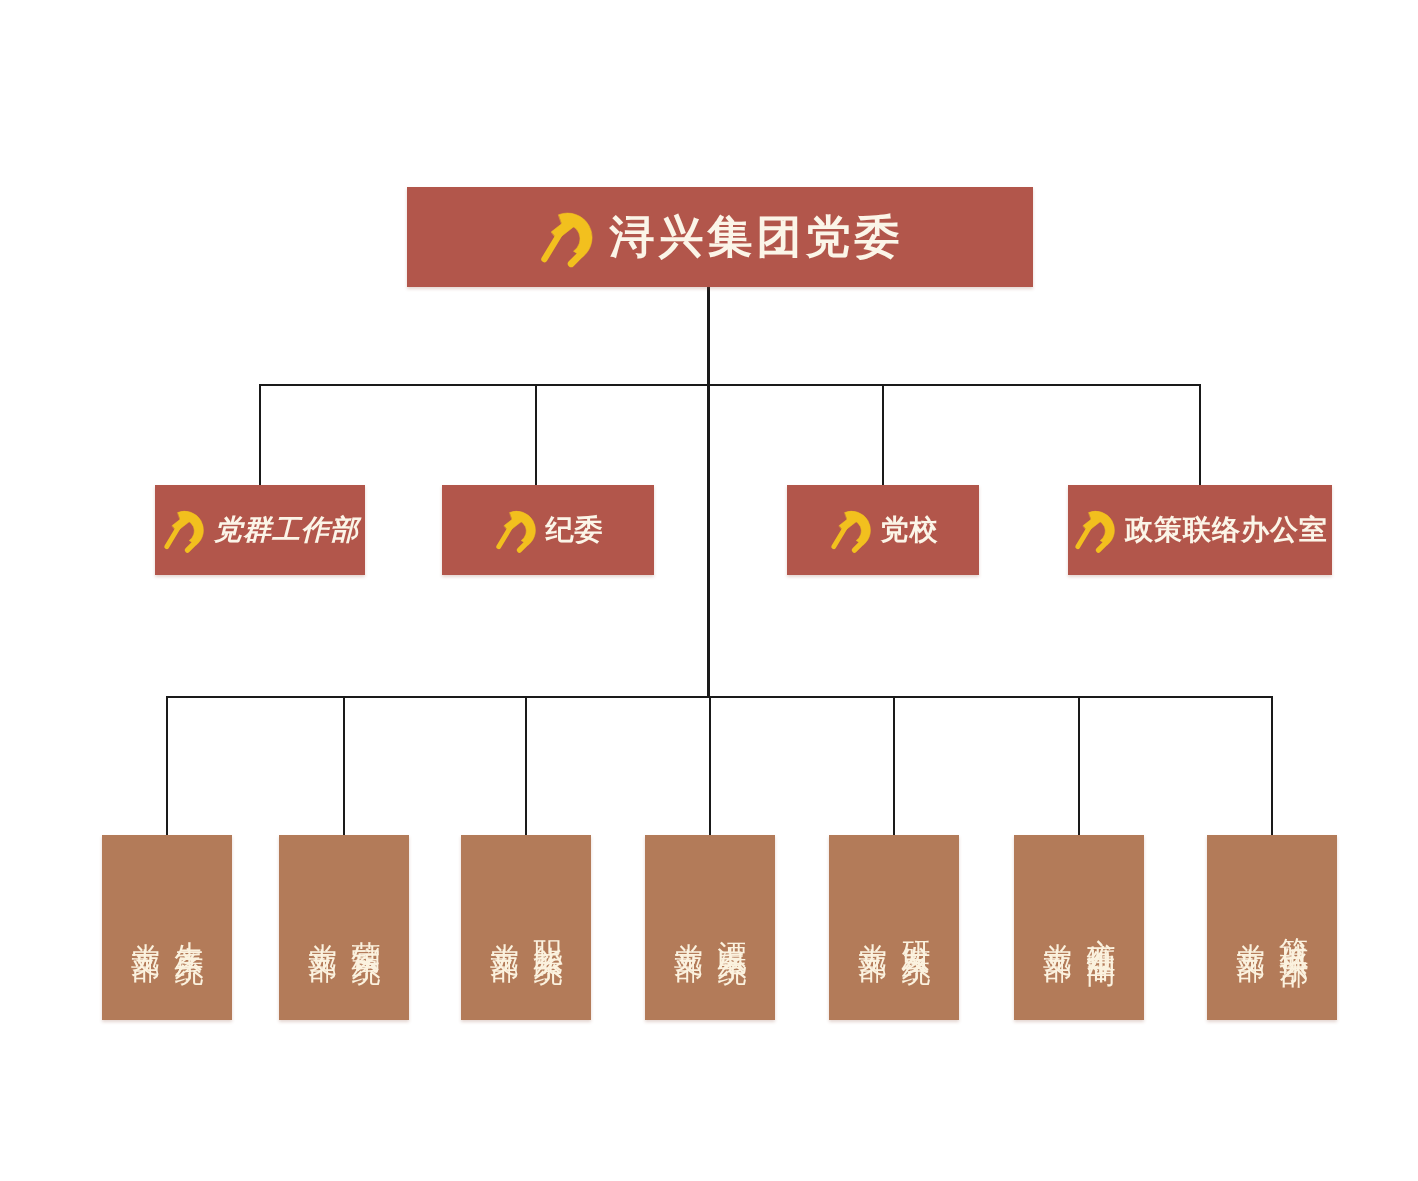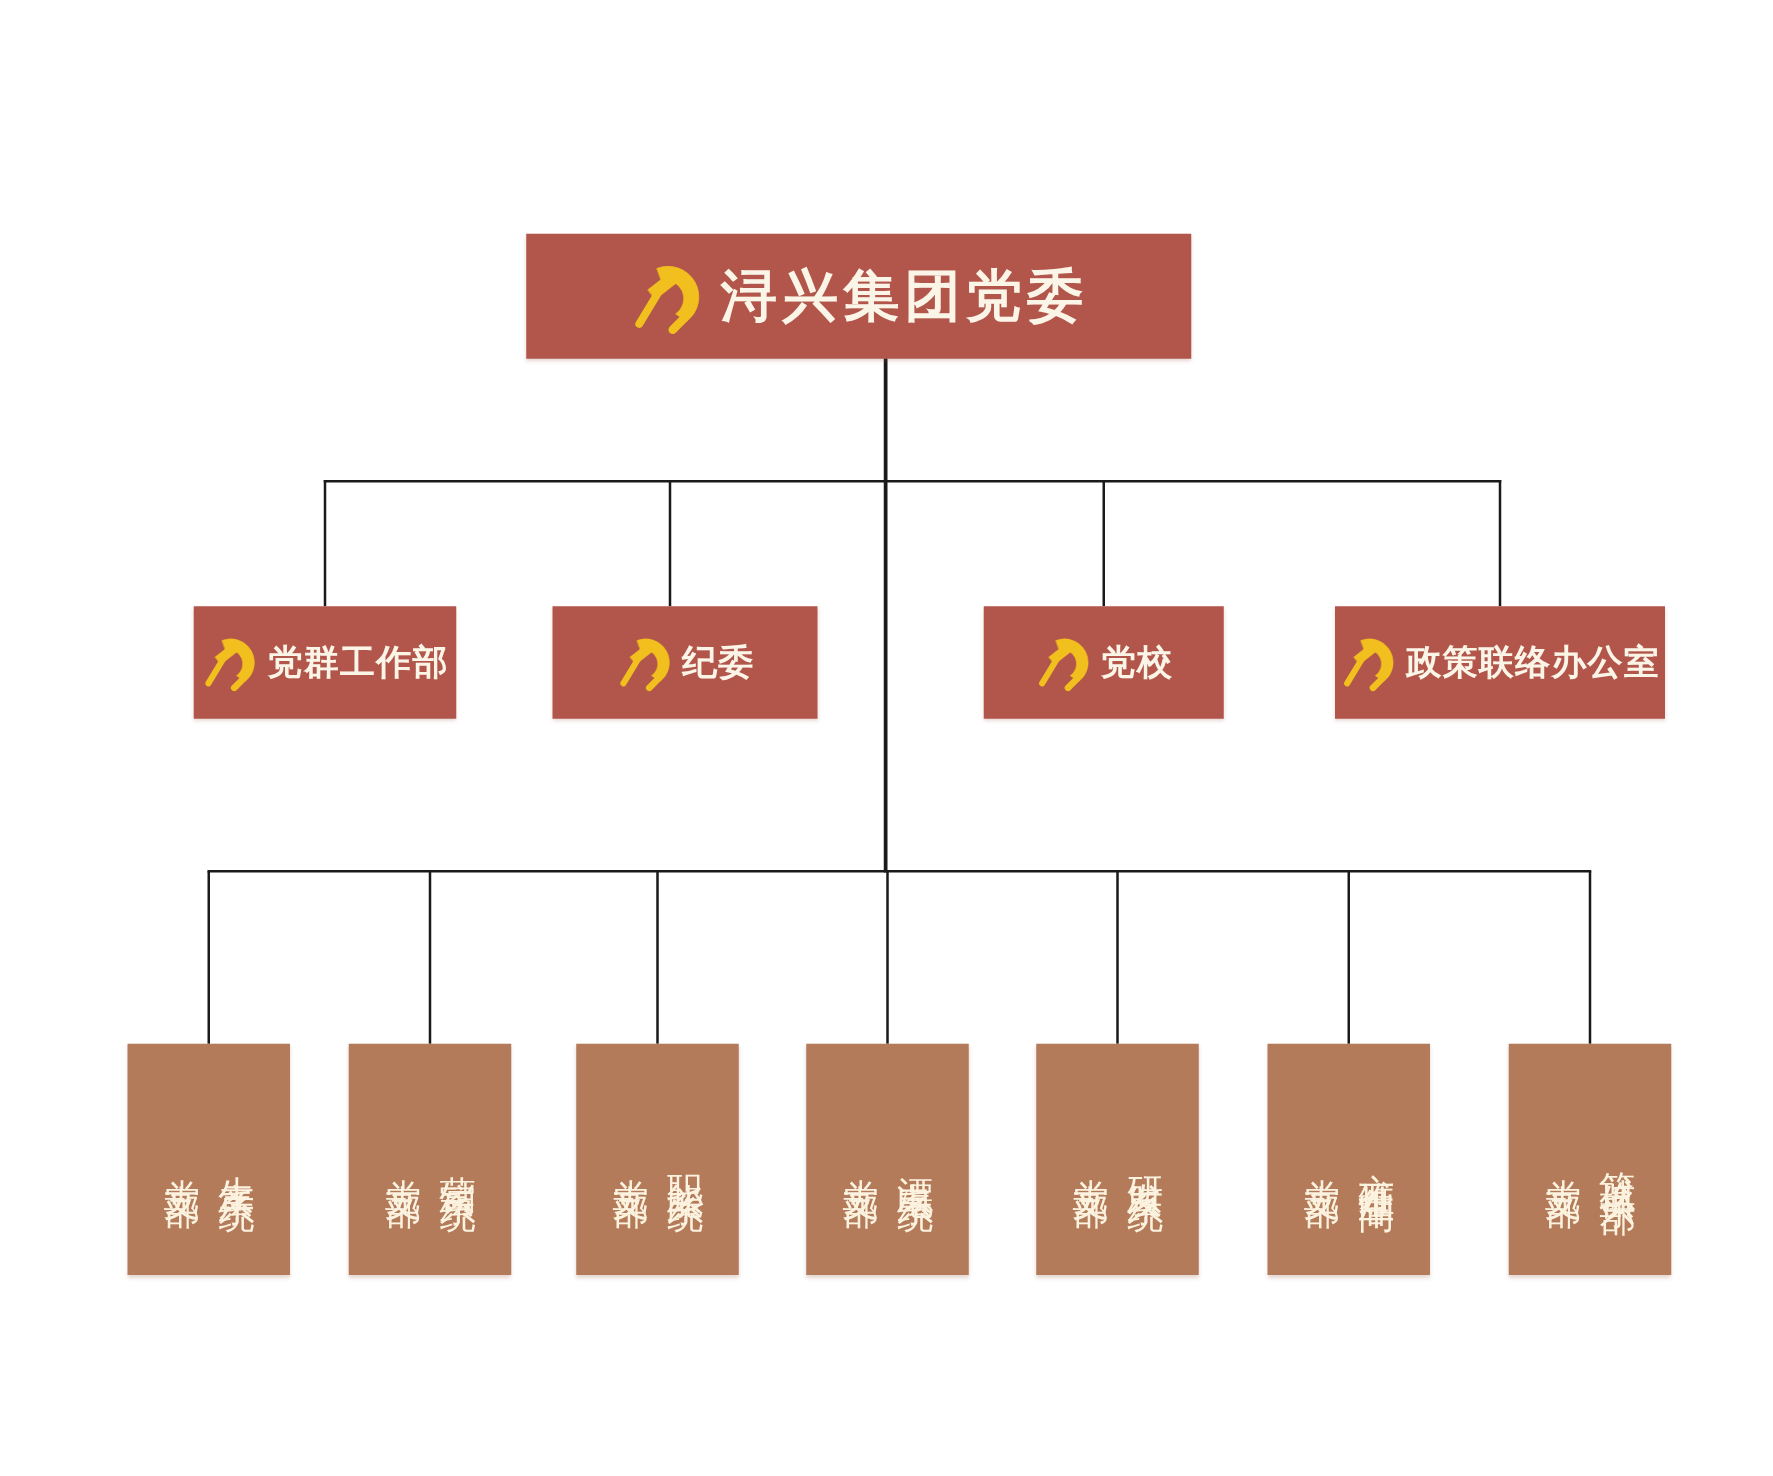--- a/index.html
+++ b/index.html
@@ -68,28 +68,28 @@
   <div class="line" style="left:1199px;top:384px;width:2px;height:101px;"></div>
   <div class="line" style="left:166px;top:696px;width:1107px;height:2px;"></div>
   <div class="line" style="left:166px;top:697px;width:2px;height:138px;"></div>
   <div class="line" style="left:343px;top:697px;width:2px;height:138px;"></div>
   <div class="line" style="left:525px;top:697px;width:2px;height:138px;"></div>
   <div class="line" style="left:709px;top:697px;width:2px;height:138px;"></div>
   <div class="line" style="left:893px;top:697px;width:2px;height:138px;"></div>
   <div class="line" style="left:1078px;top:697px;width:2px;height:138px;"></div>
   <div class="line" style="left:1271px;top:697px;width:2px;height:138px;"></div>
 
-  <div class="node red top-node" style="left:421px;top:187px;width:532px;height:100px;">
+  <div class="node red top-node" style="left:407px;top:187px;width:626px;height:100px;">
     <svg class="emblem emblem-lg" viewBox="0 0 100 100">
         <use href="#emblem"></use>
       </svg>
     <span class="label">浔兴集团党委</span>
   </div>
 
-  <div class="node red mid-node" style="left:155px;top:485px;width:210px;height:90px;">
+  <div class="node red mid-node" style="left:155px;top:485px;width:210px;height:90px;font-style:italic;">
     <svg class="emblem emblem-md" viewBox="0 0 100 100">
         <use href="#emblem"></use>
       </svg>
     <span class="label">党群工作部</span>
   </div>
 
   <div class="node red mid-node" style="left:442px;top:485px;width:212px;height:90px;">
     <svg class="emblem emblem-md" viewBox="0 0 100 100">
         <use href="#emblem"></use>
       </svg>

